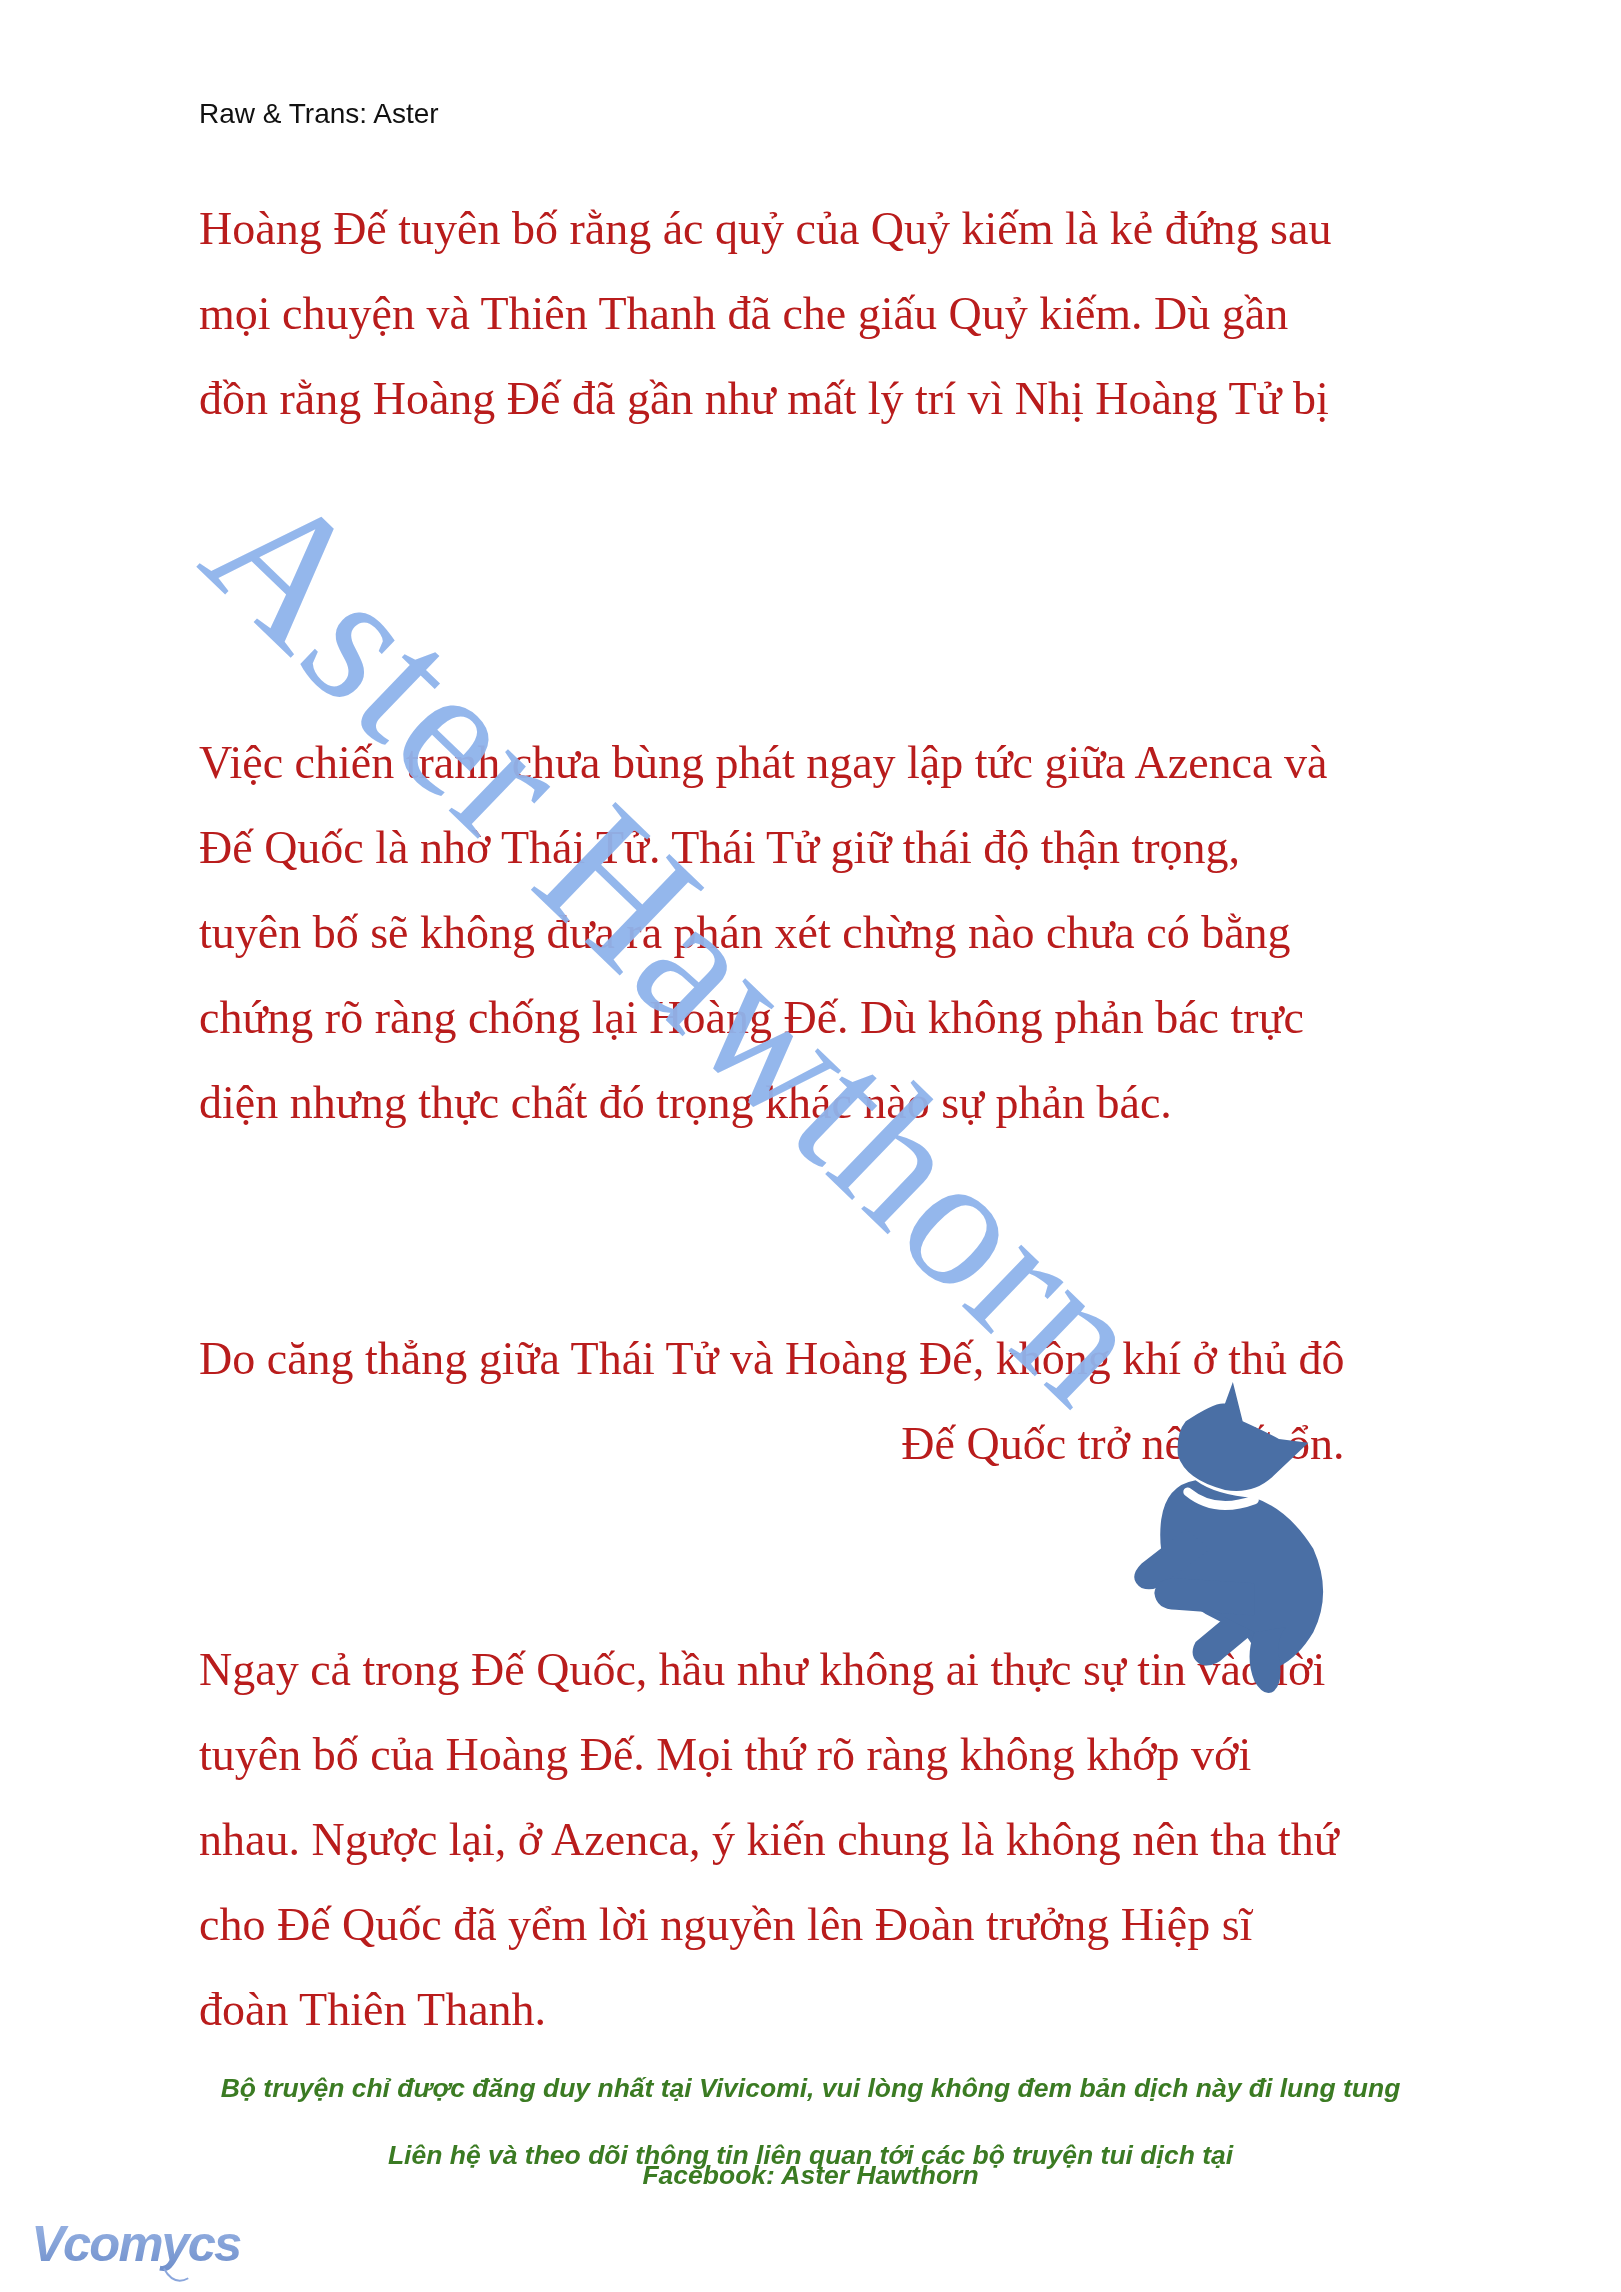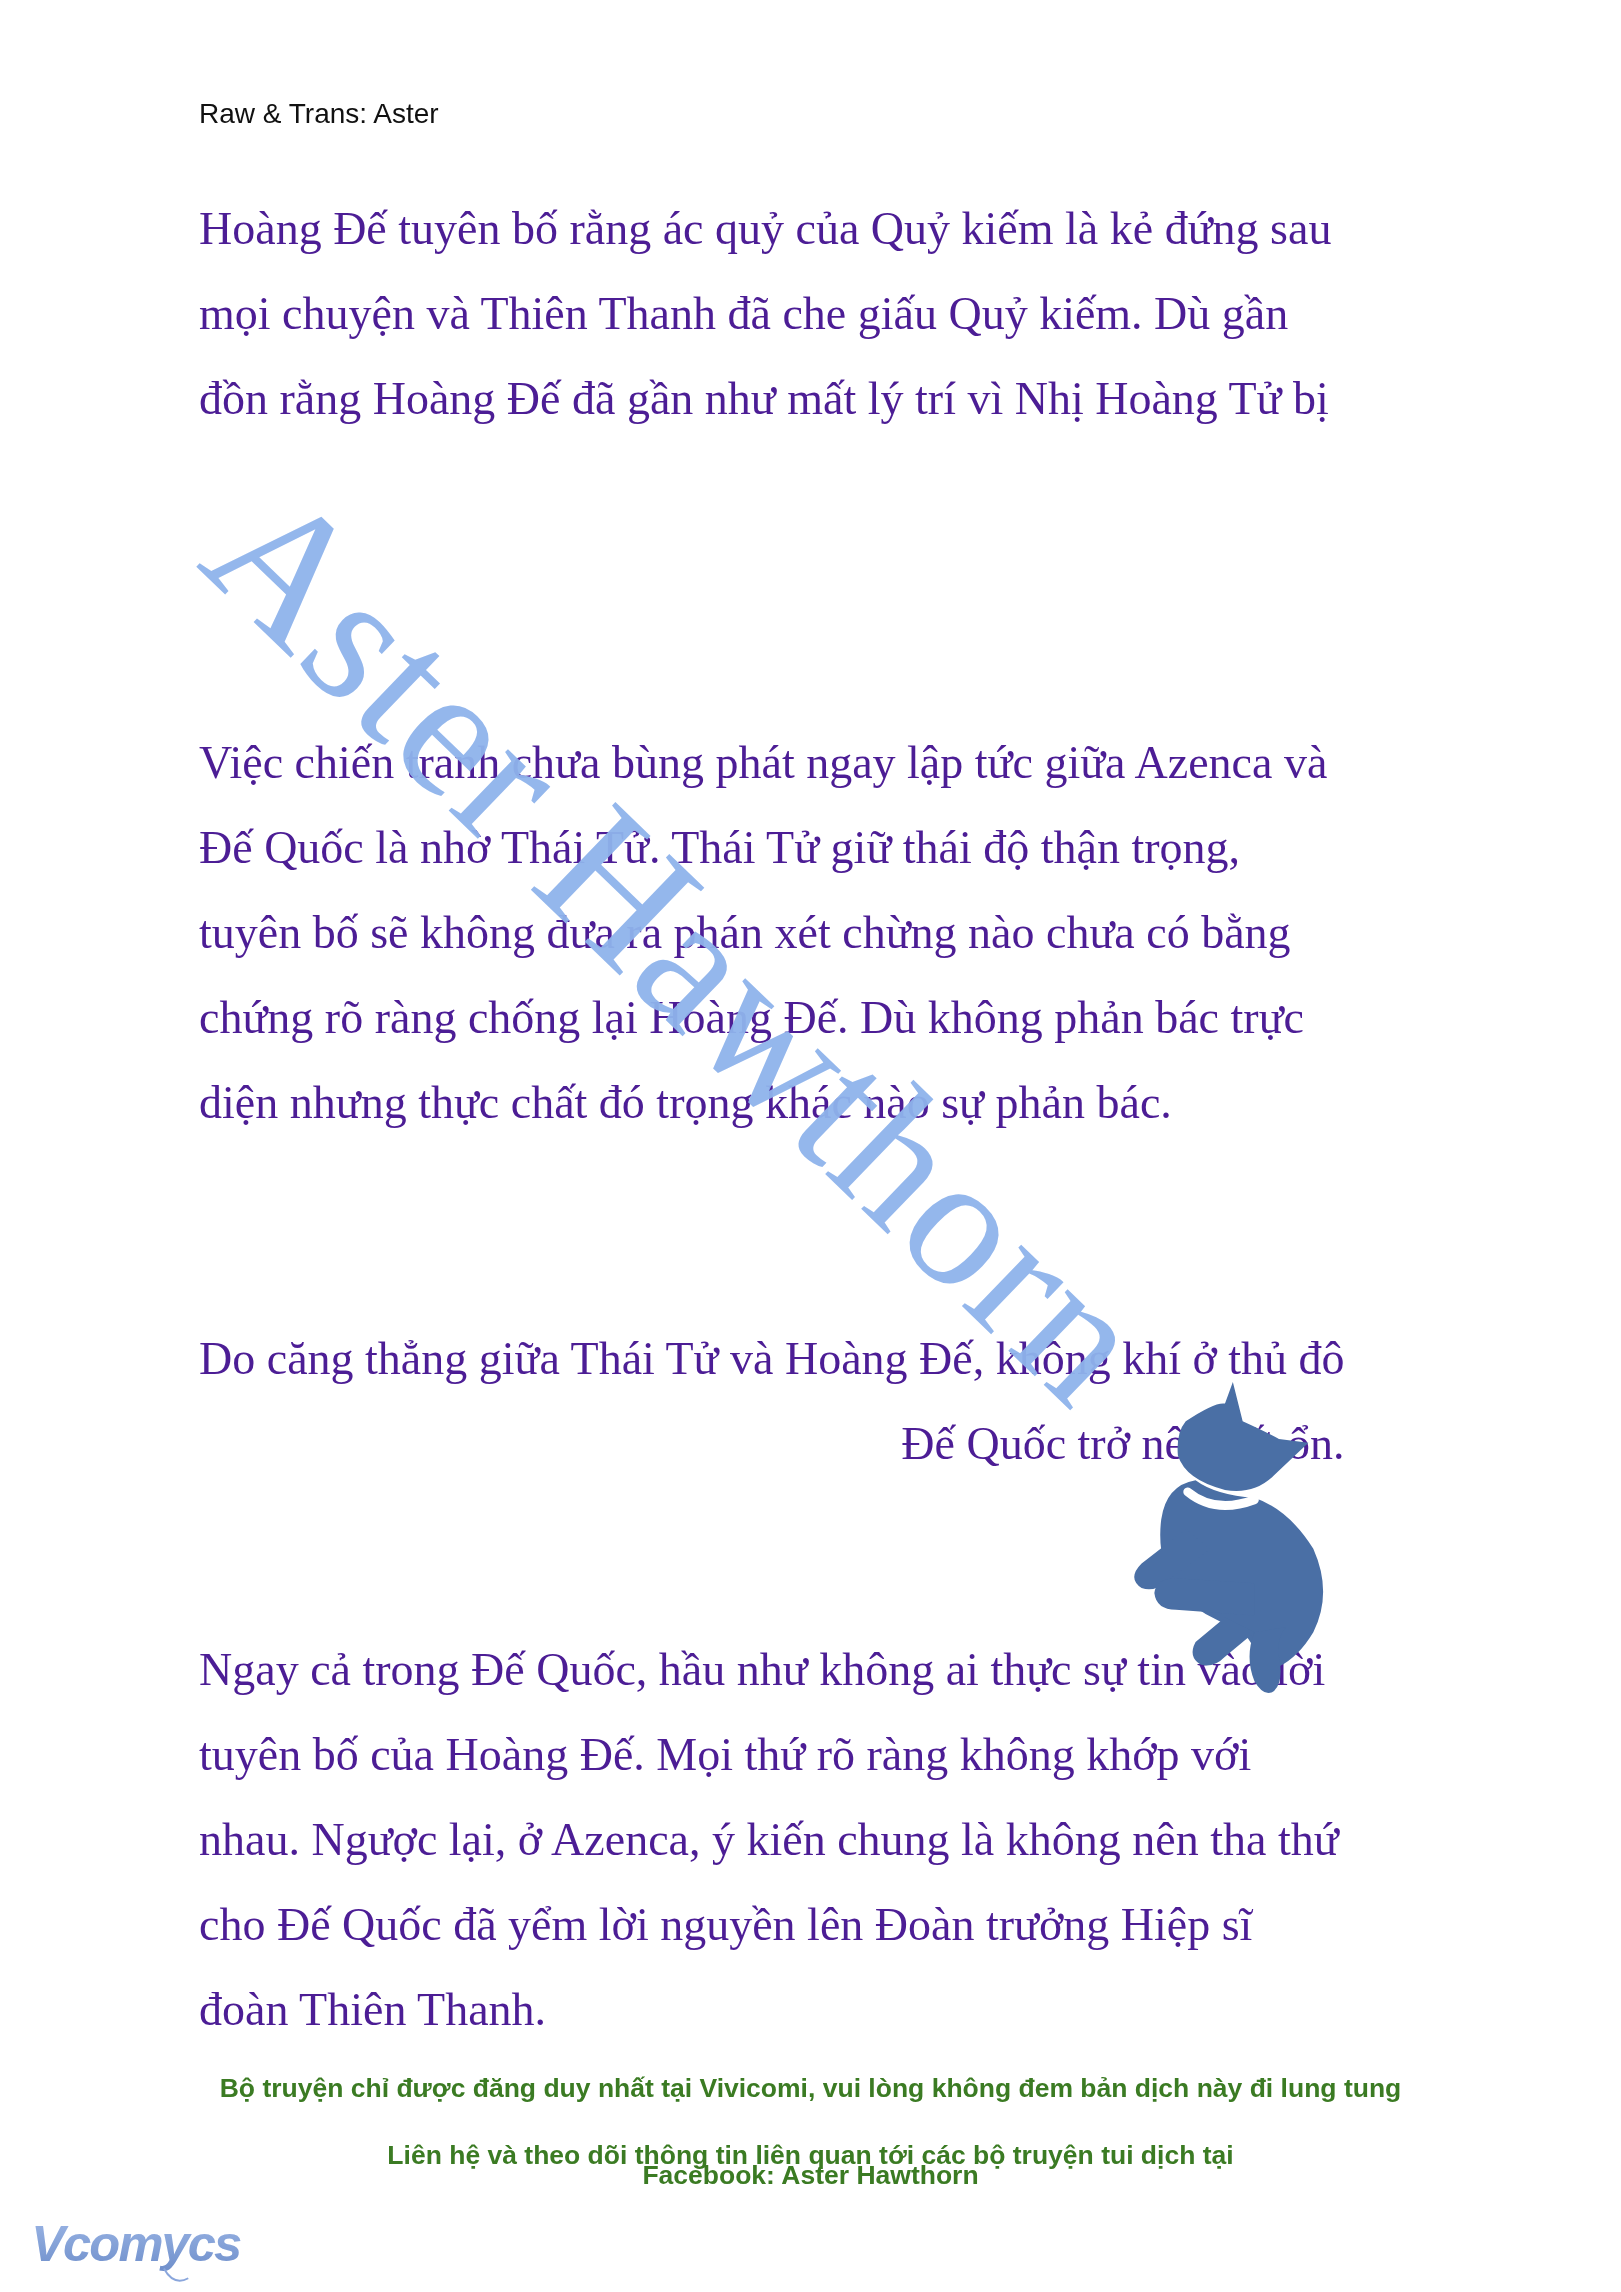--- a/index.html
+++ b/index.html
@@ -4,36 +4,36 @@
 <style>
   html, body { margin: 0; padding: 0; background: #ffffff; }
   body { width: 1621px; height: 2293px; position: relative; overflow: hidden; }
   .page { position: absolute; left: 0; top: 0; width: 1621px; height: 2293px; background: #fff; border-radius: 24px; }
   .header {
     position: absolute; left: 199px; top: 98px;
     font-family: "Liberation Sans", sans-serif; font-size: 28px; color: #111;
   }
   .body-text {
     position: absolute; left: 199px;
-    font-family: "Liberation Serif", serif; font-size: 46px; color: #4c1d95;
+    font-family: "Liberation Serif", serif; font-size: 46px; color: #b91c1c;
     line-height: 85px; white-space: nowrap;
   }
   .line { display: block; height: 85px; }
   .watermark {
     position: absolute; left: 201px; top: 921px;
     font-family: "Liberation Serif", serif; font-size: 186px; color: #8fb4ec;
     transform-origin: 0 0; transform: rotate(44deg) translate(0, -147px);
     white-space: nowrap; pointer-events: none; opacity: 0.95; z-index: 2;
     letter-spacing: 2px;
   }
   .wm-wrap { position: absolute; left: 0; top: 0; width: 1621px; height: 2293px; z-index: 2; pointer-events: none; }
   .cat { position: absolute; left: 1117px; top: 1382px; width: 216px; height: 314px; z-index: 3; }
   .footer {
     position: absolute; left: 0; width: 1621px; text-align: center;
-    font-family: "Liberation Sans", sans-serif; font-weight: bold; 
+    font-family: "Liberation Sans", sans-serif; font-weight: bold; font-style: italic;
     font-size: 26.5px; color: #3b7b23;
   }
   .logo { position: absolute; left: 27.4px; top: 2210px; width: 225px; height: 78px; }
   .text-layer { position: absolute; left:0; top:0; width:1621px; height:2293px; z-index: 1; }
 </style>
 </head>
 <body>
 
 <div class="page">
 

